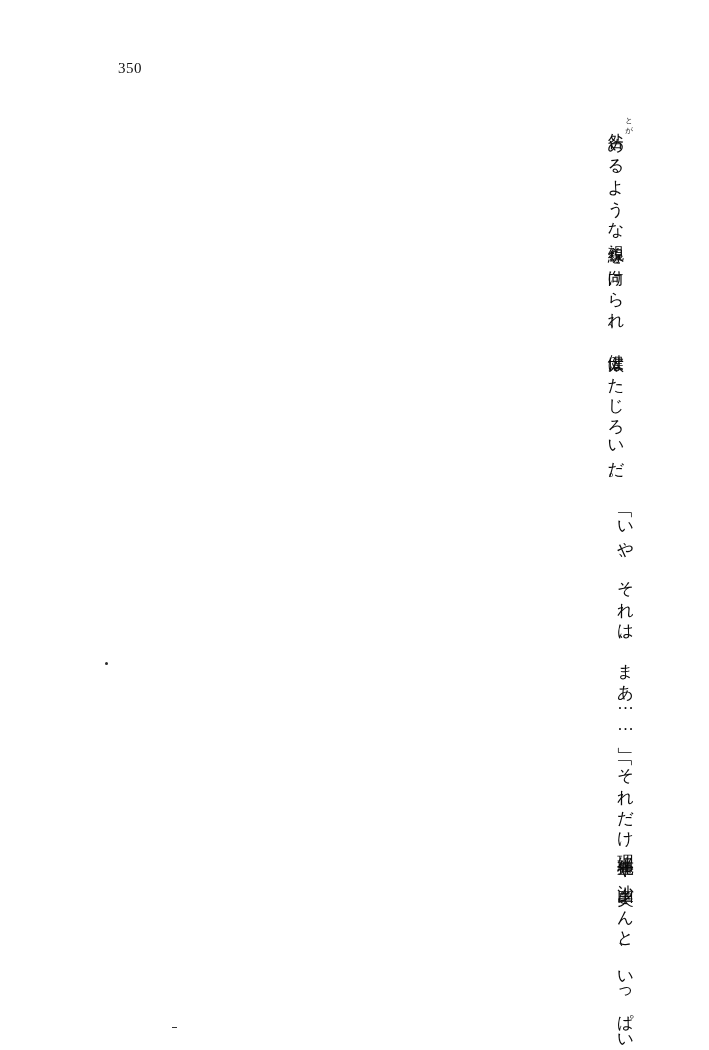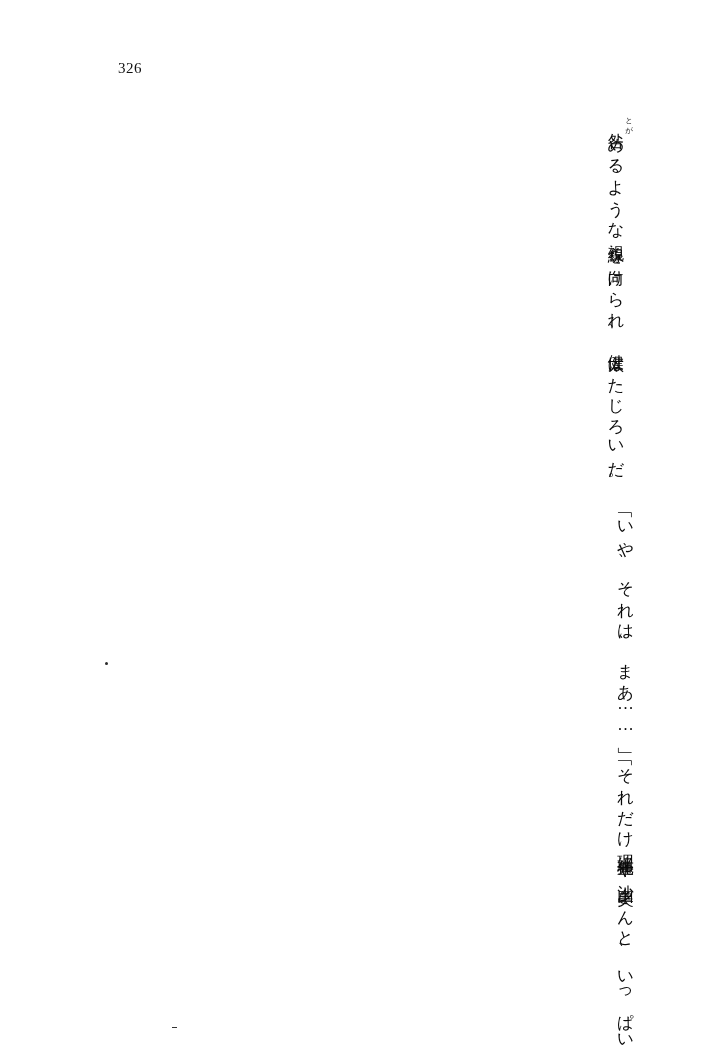--- a/index.html
+++ b/index.html
@@ -82,21 +82,21 @@
     width: 5px;
     height: 1px;
     background: #333;
   }
 </style>
 </head>
 <body>
 
 <div id="page">
 
-  <div id="page-number">326</div>
+  <div id="page-number">350</div>
 
   <div id="text-block">
 
     <div class="column"><ruby>咎<rt>とが</rt></ruby>めるような視線を向けられ、健太はたじろいだ。</div>
     <div class="column indent">「いや、それは、まあ……」</div>
     <div class="column indent">「それだけ理緒先輩や沙由美さんと、いっぱいエッチしてるってことなんだ」</div>
 
   </div>
 
   <div id="ink-dot"></div>

